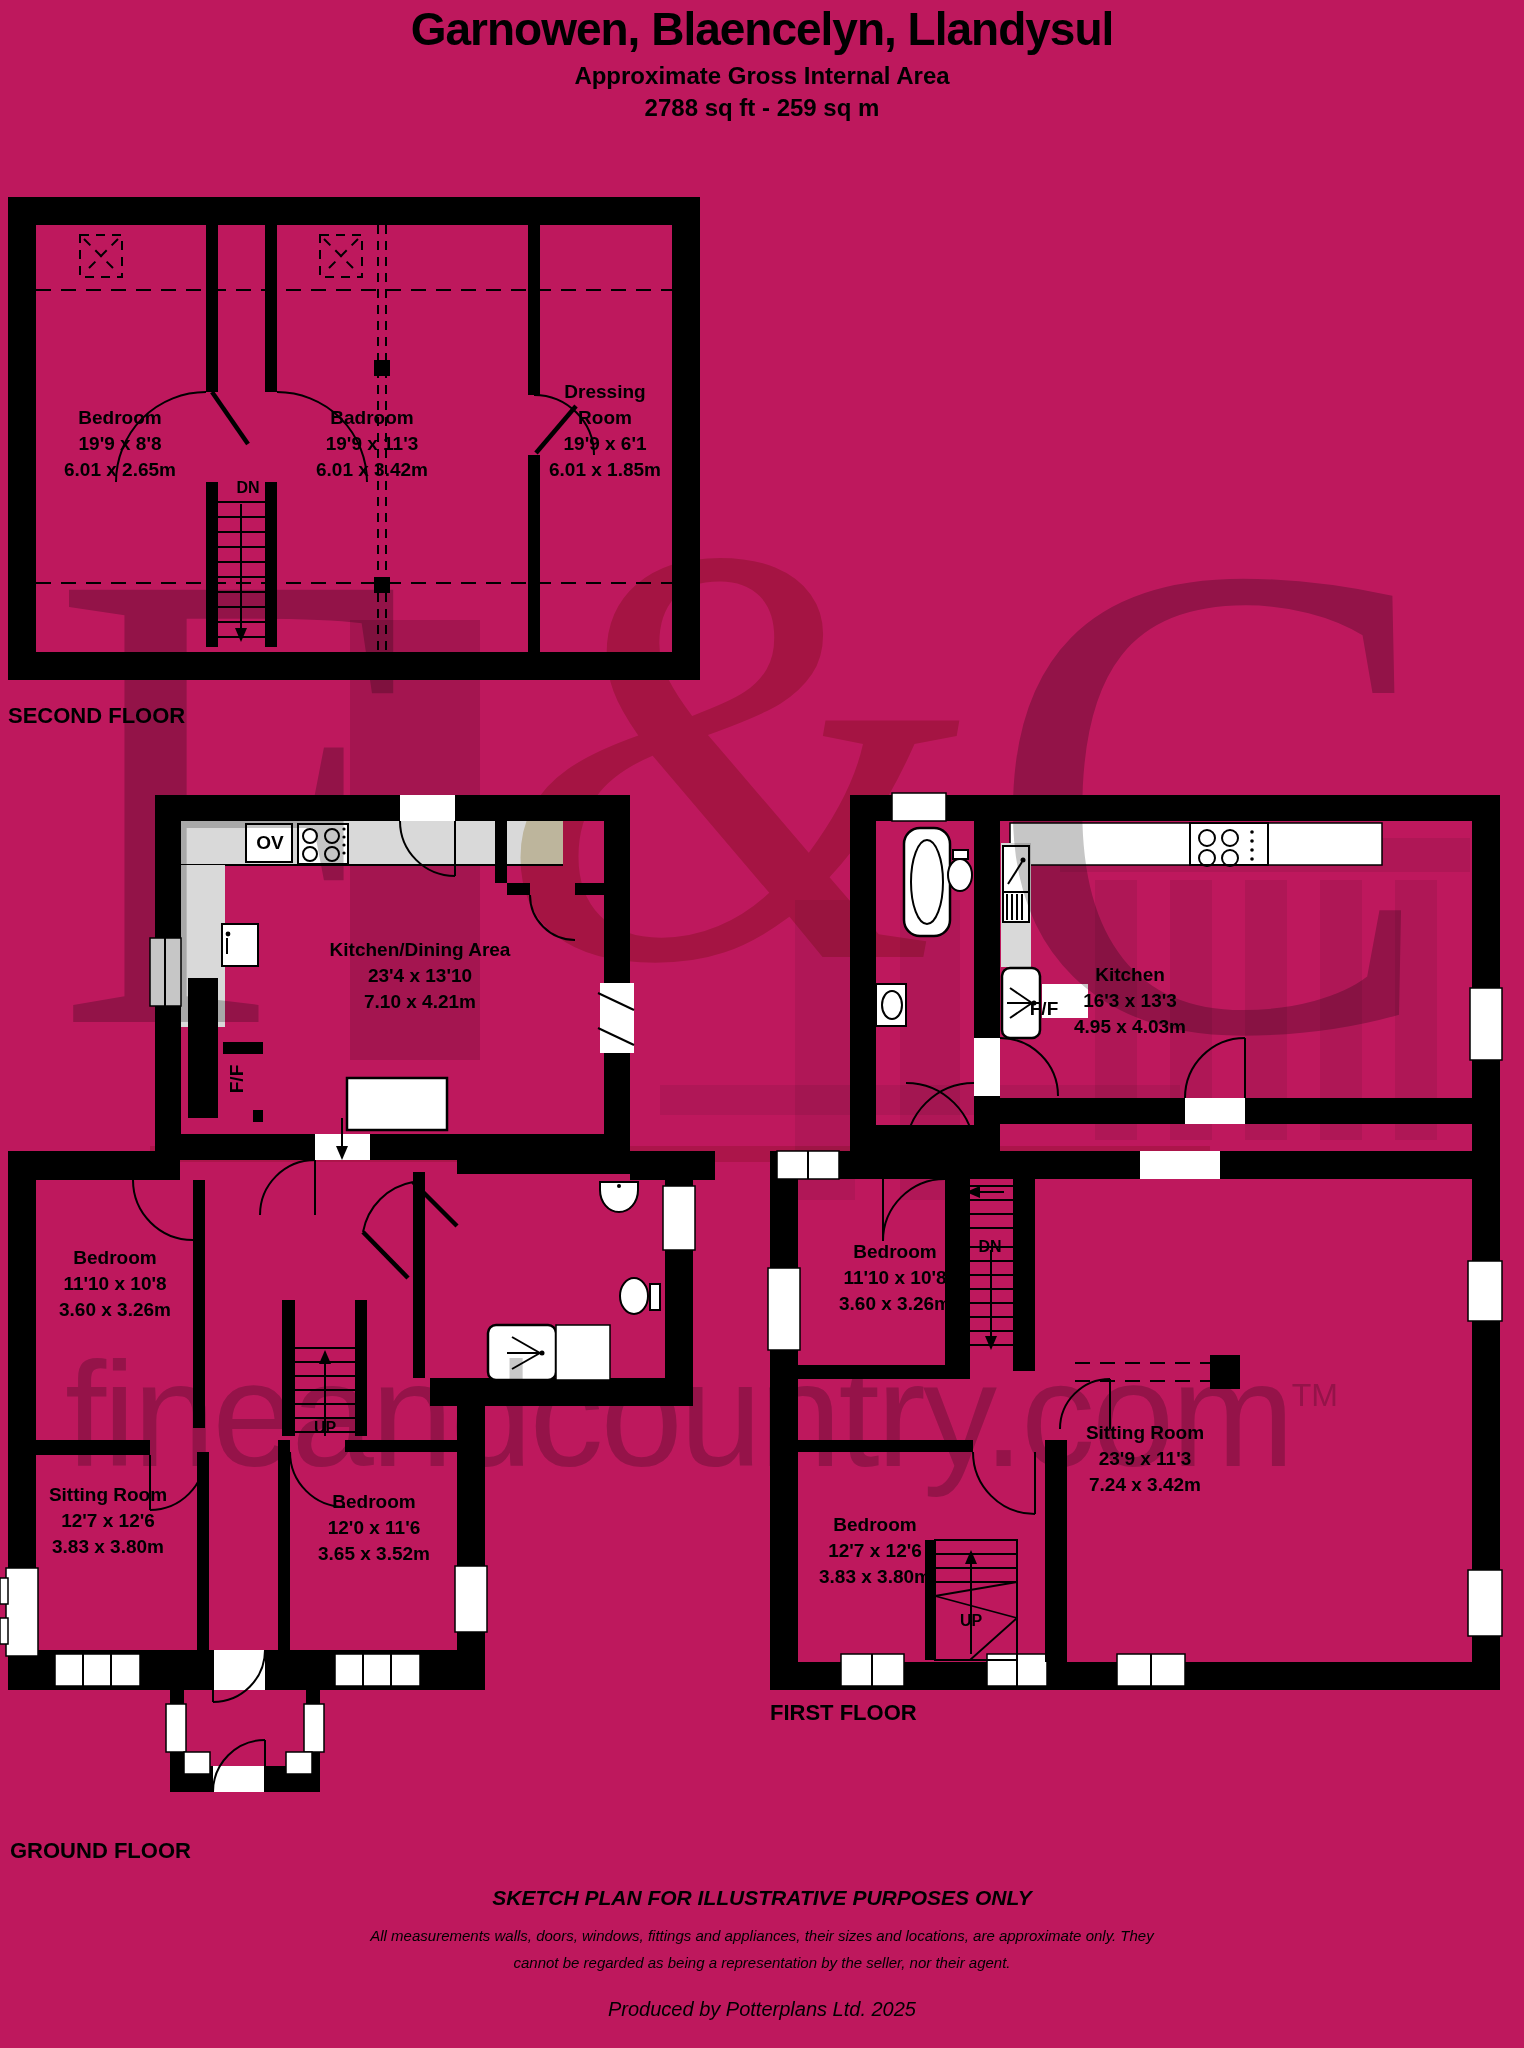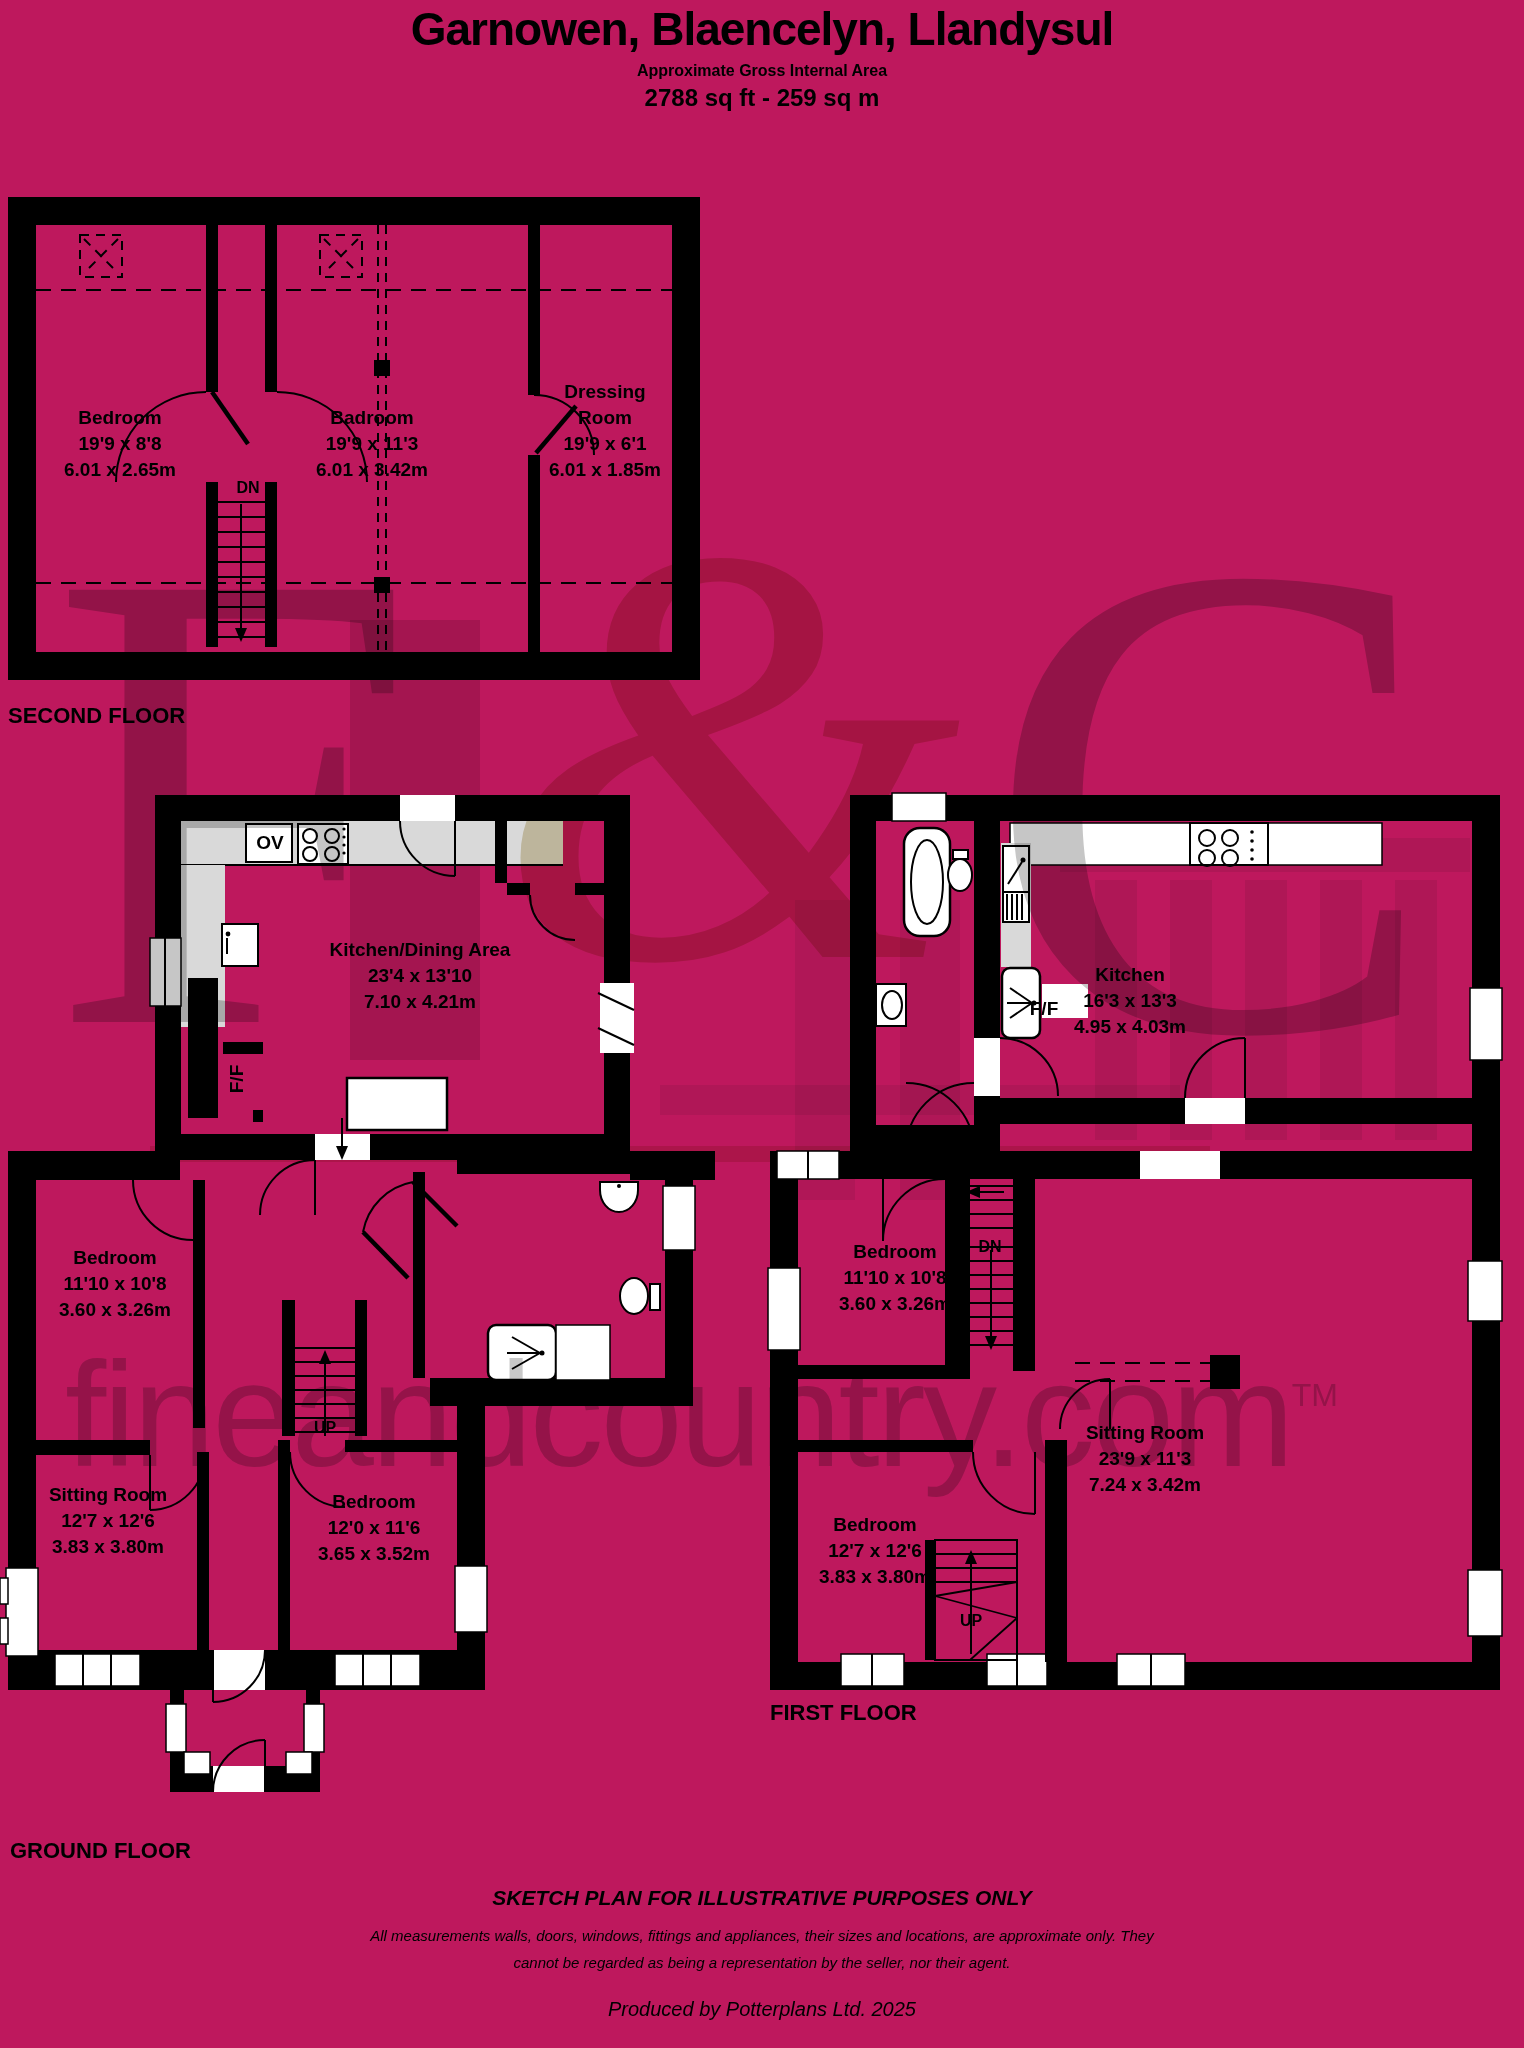--- a/index.html
+++ b/index.html
@@ -1,21 +1,21 @@
 <!DOCTYPE html>
 <html><head>
 <meta charset="utf-8">
 <style>
   html,body{margin:0;padding:0;background:#ffffff;}
   .page{position:relative;width:1524px;height:2048px;background:#be185d;
         font-family:"Liberation Sans",sans-serif;overflow:hidden;color:#000;}
   
   .hdr{position:absolute;top:2px;left:0;width:100%;text-align:center;}
   .title{font-size:46px;font-weight:bold;letter-spacing:-1px;}
-  .subtitle{font-size:16px;font-weight:bold;margin-top:6px;}
+  .subtitle{font-size:24px;font-weight:bold;margin-top:6px;}
   .area{font-size:24px;font-weight:bold;margin-top:4px;}
   
   .room-label{position:absolute;width:200px;text-align:center;font-weight:bold;
               font-size:19px;line-height:26px;z-index:30;}
   .room-label.narrow{width:124px;}
   .floor-label{position:absolute;font-weight:bold;font-size:22px;z-index:30;}
   .mini{position:absolute;font-weight:bold;font-size:16px;width:60px;text-align:center;z-index:30;}
   .appliance{position:absolute;font-weight:bold;font-size:19px;width:60px;text-align:center;z-index:30;}
   .vert{transform:rotate(-90deg);}
   

